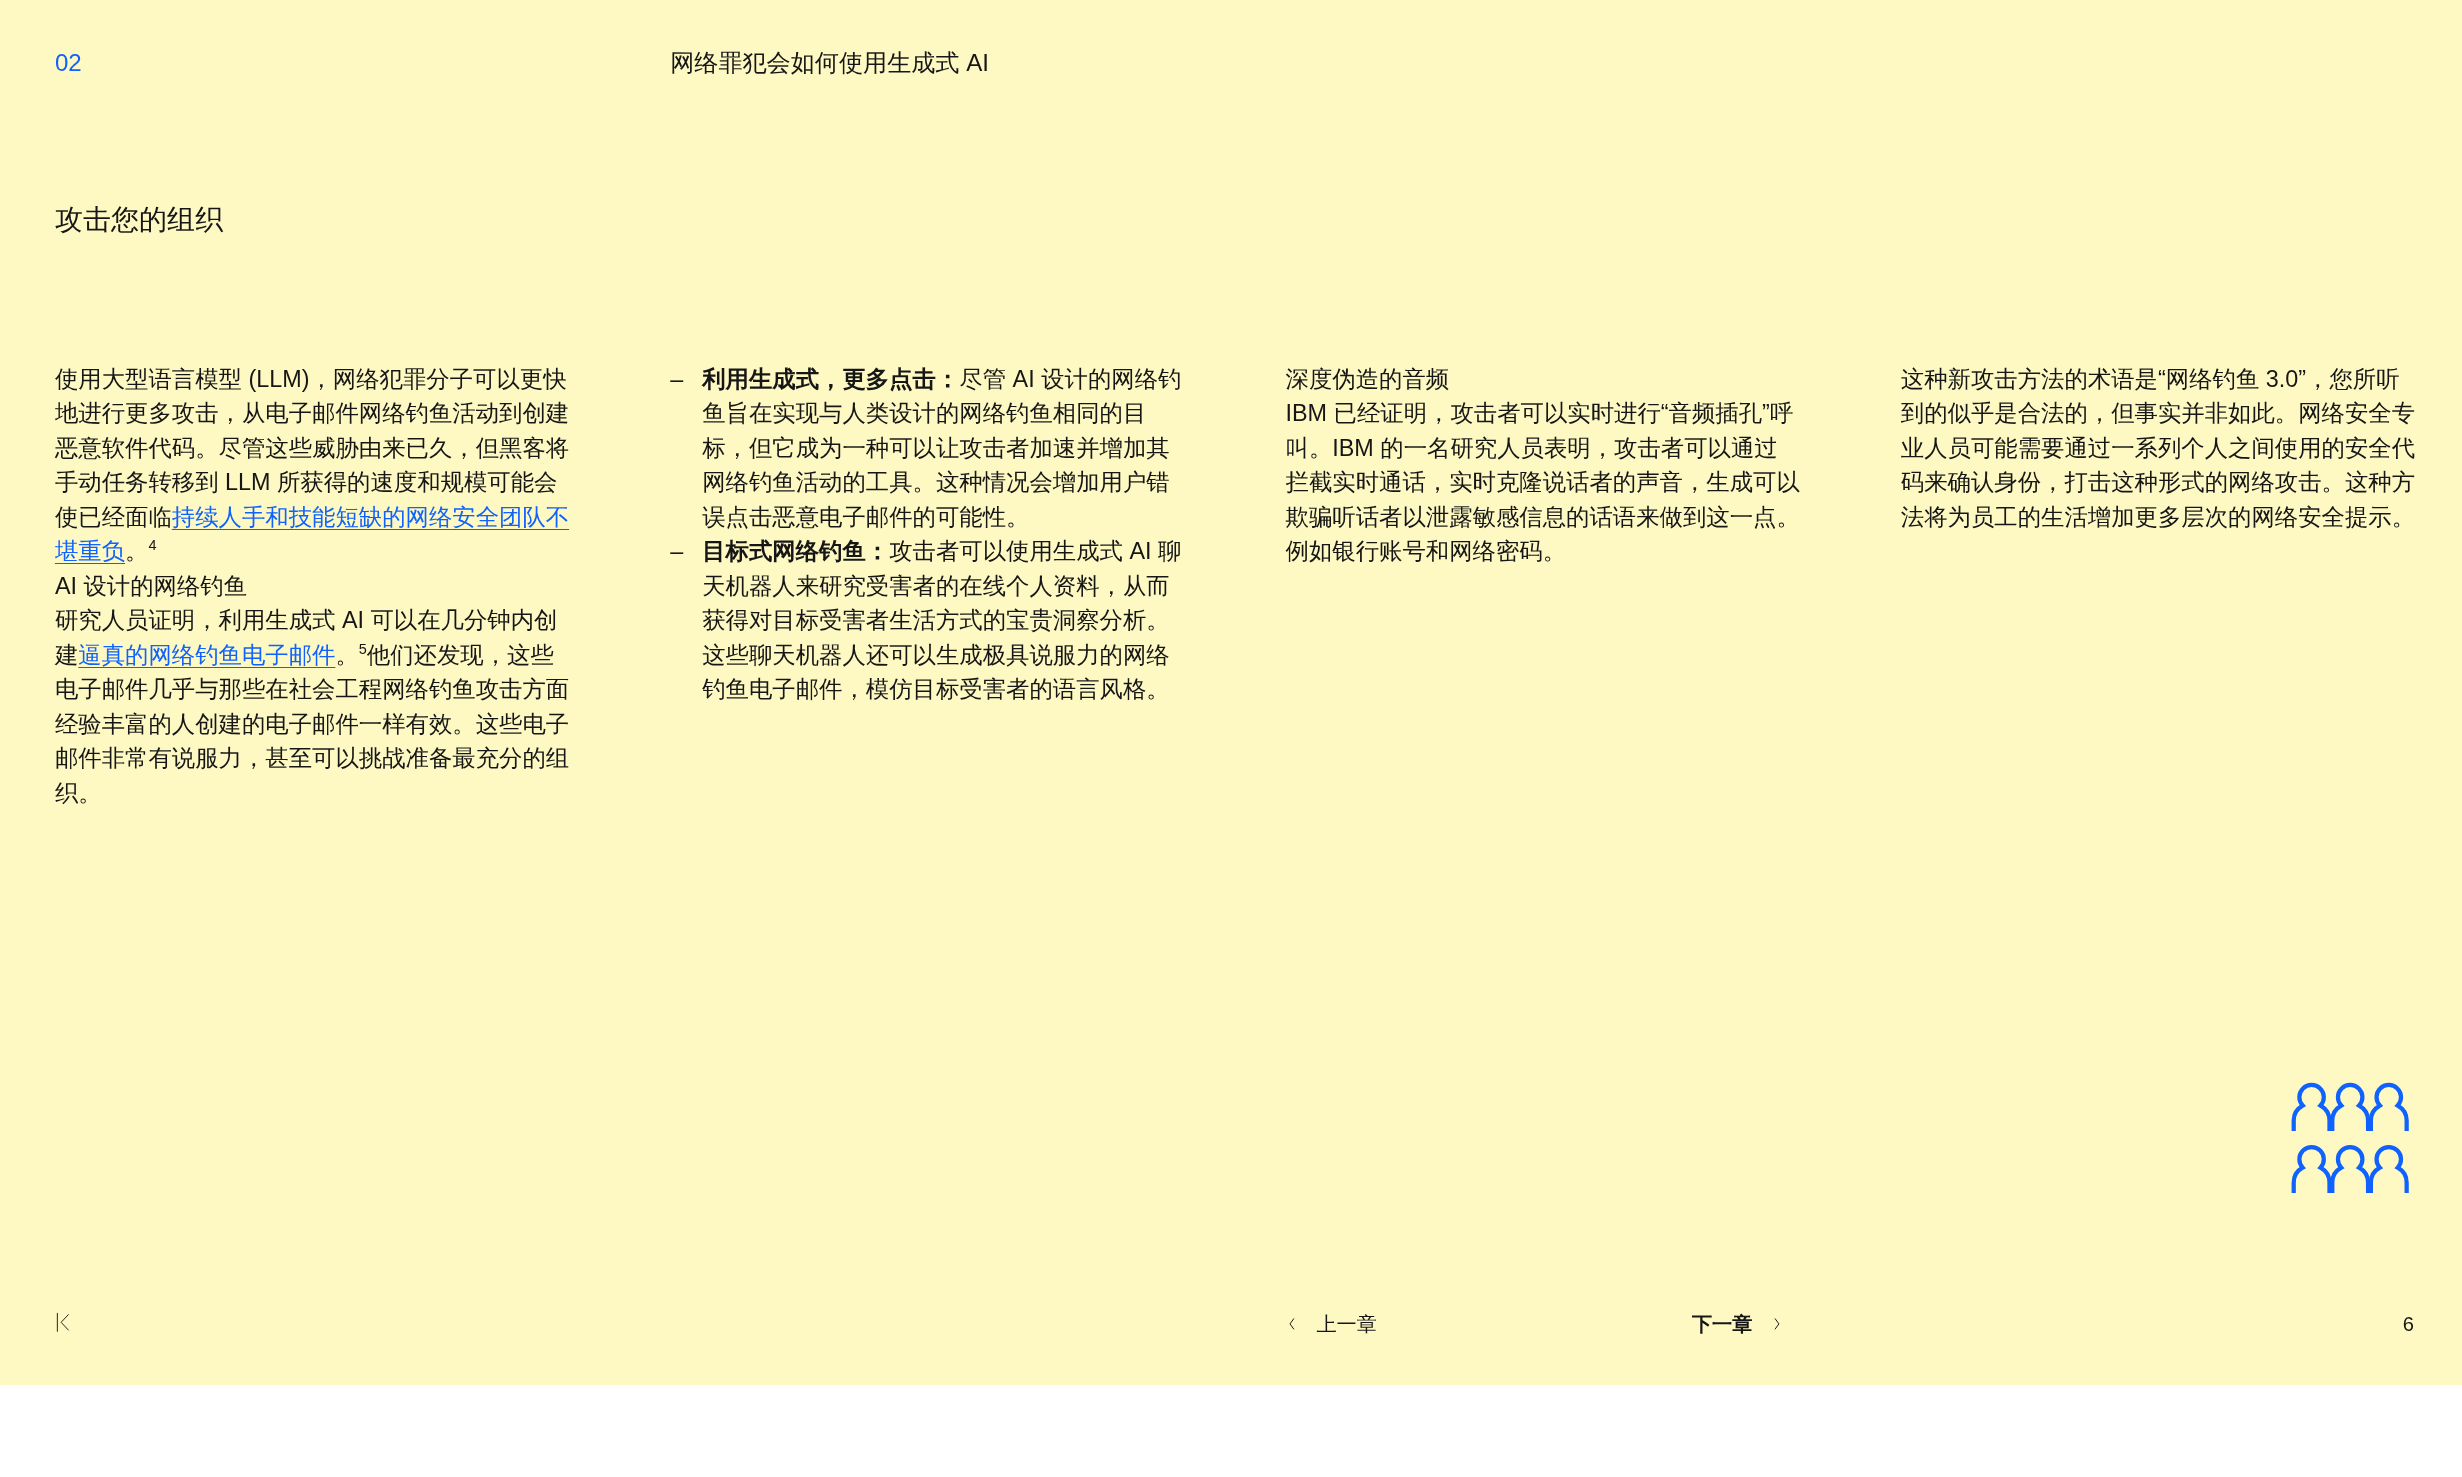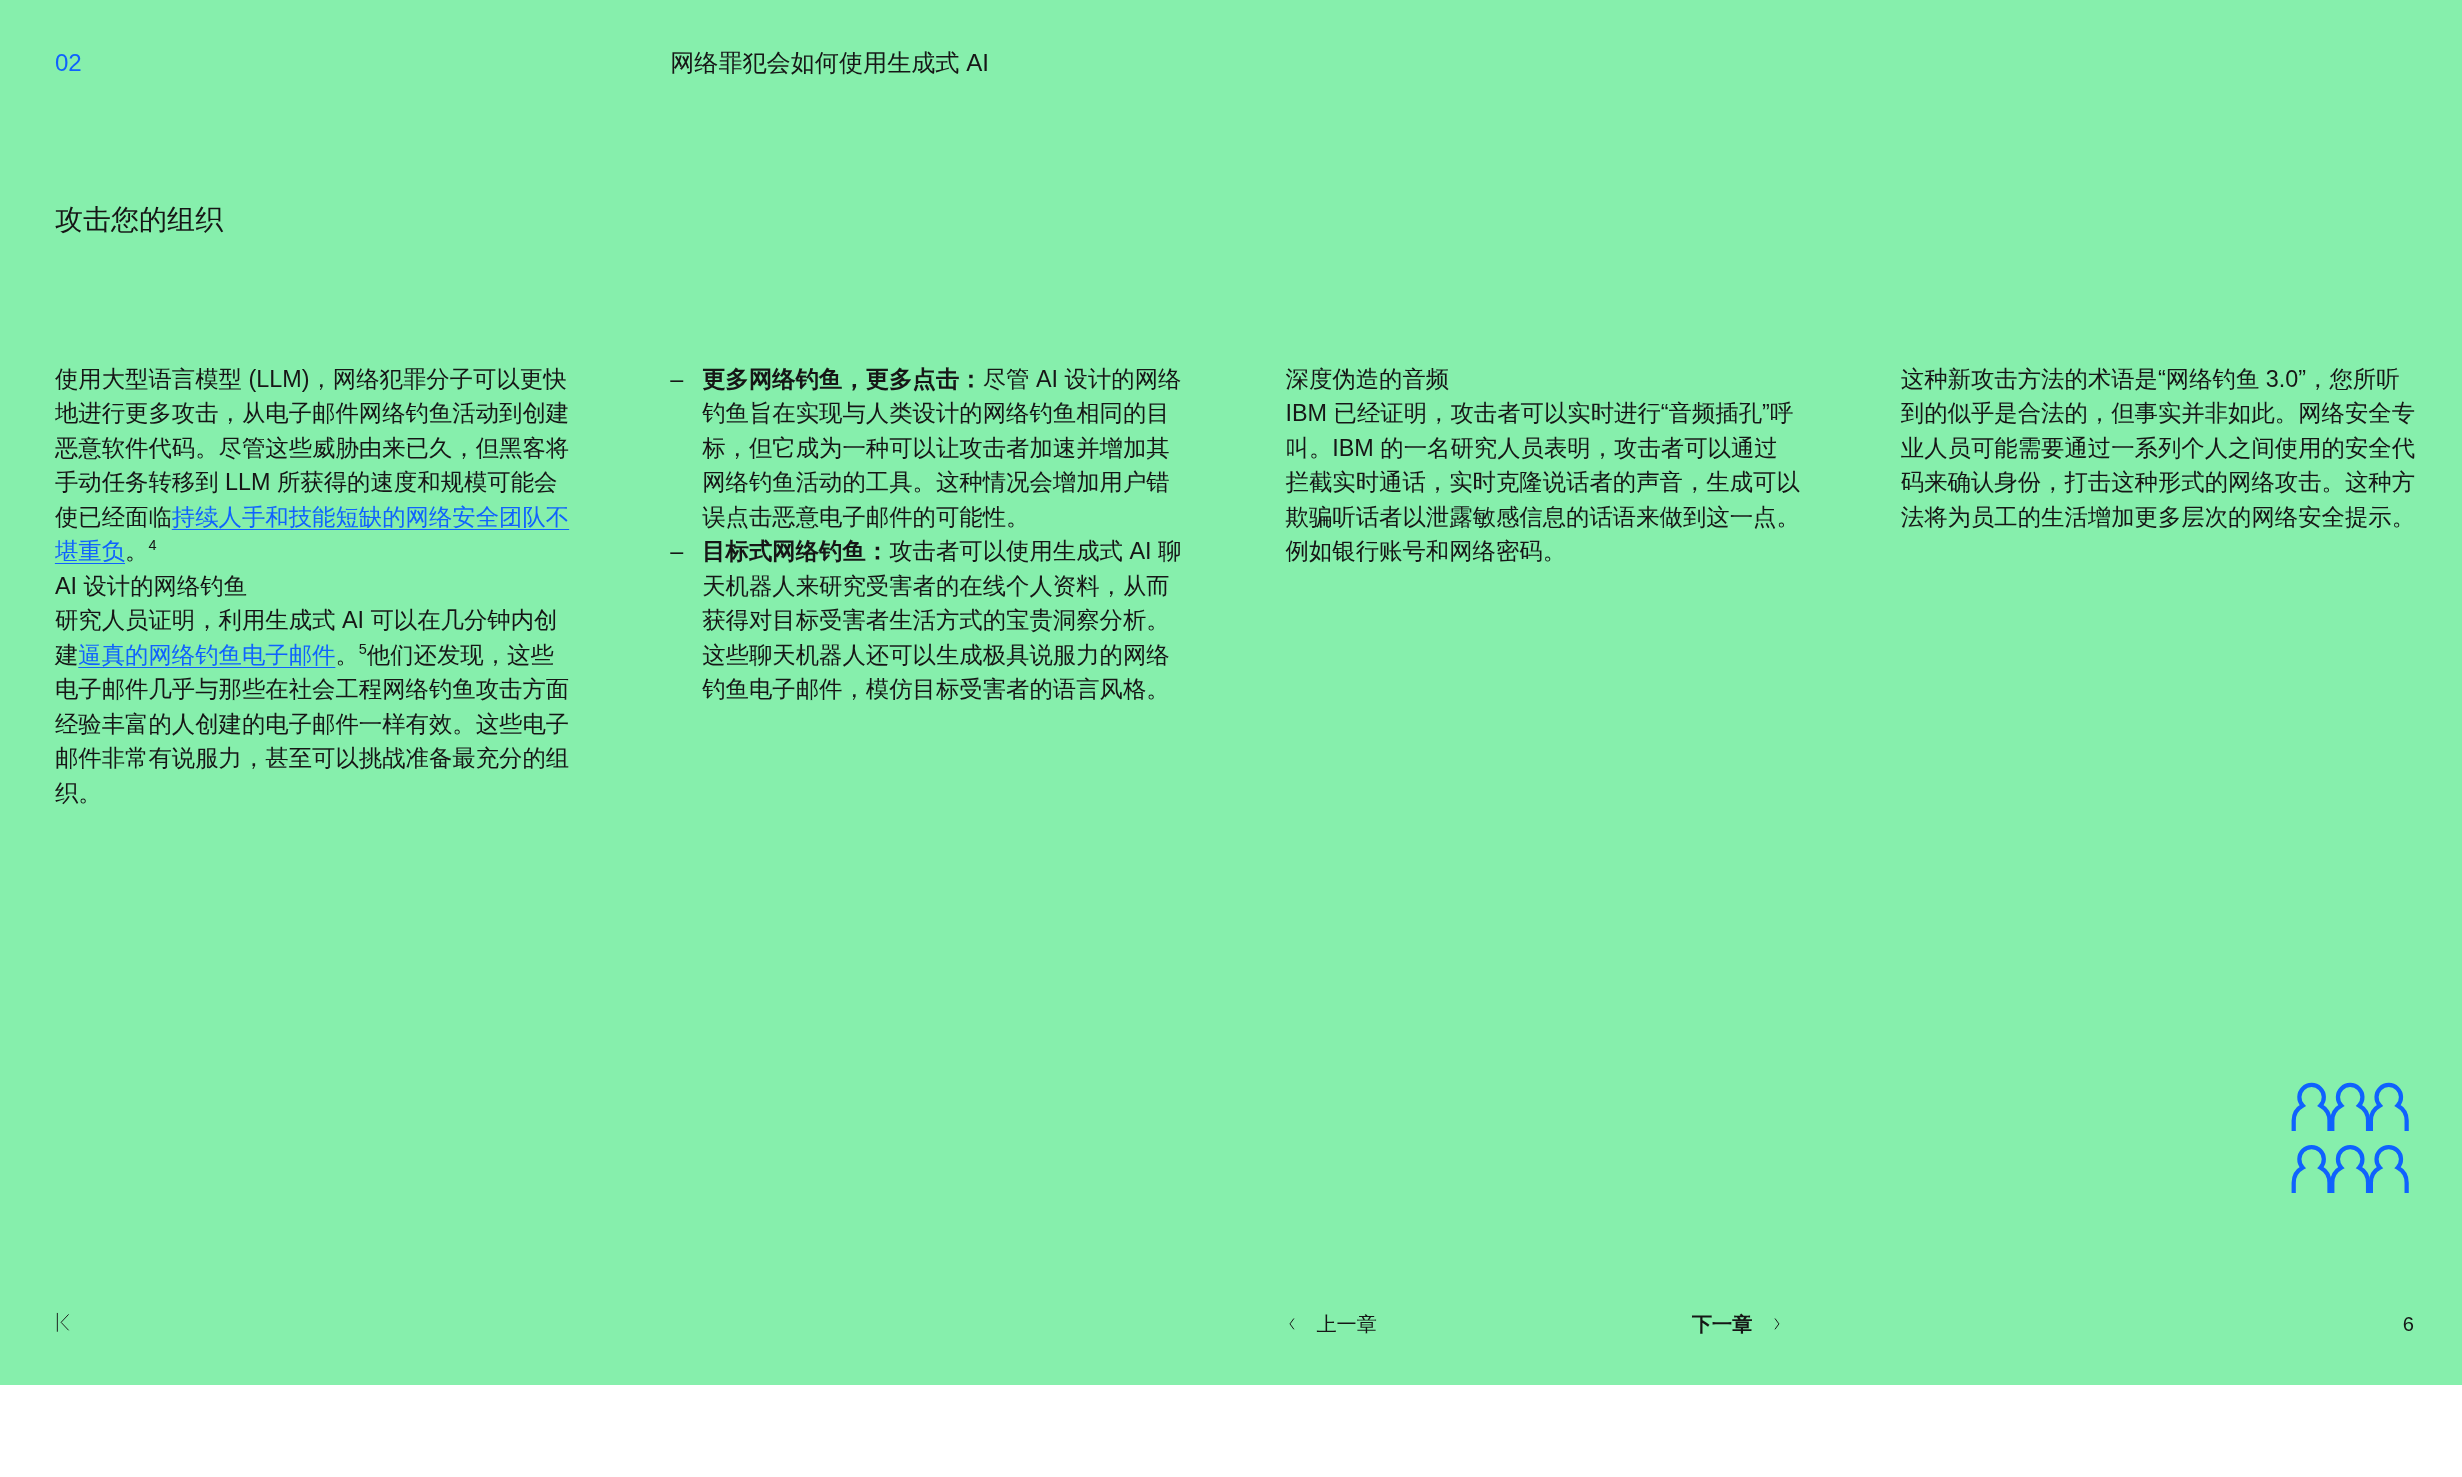--- a/index.html
+++ b/index.html
@@ -10,21 +10,21 @@
   html,body{margin:0;padding:0;background:#ffffff;}
   body{
     font-family:"Liberation Sans","DejaVu Sans",sans-serif;
     color:var(--ink);
     -webkit-font-smoothing:antialiased;
   }
   .page{
     position:relative;
     width:100vw;
     height:56.25vw; 
-    background:#86efac;
+    background:#fef9c3;
     overflow:hidden;
   }
   
   .header-num{
     position:absolute;left:2.23vw;top:1.95vw;
     font-size:0.98vw;line-height:1.2vw;color:var(--blue);
   }
   .header-title{
     position:absolute;left:27.22vw;top:1.95vw;
     font-size:0.98vw;line-height:1.2vw;color:var(--ink);
@@ -76,21 +76,21 @@
 
     <div class="col">
       <p><span>使用大型语言模型 (LLM)，网络犯罪分子可以更快地进行更多攻击，从电子邮件网络钓鱼活动到创建恶意软件代码。尽管这些威胁由来已久，但黑客将手动任务转移到 LLM 所获得的速度和规模可能会使已经面临</span><a class="inline-link">持续人手和技能短缺的网络安全团队不堪重负</a><span>。</span><sup class="fn">4</sup></p>
       <p class="h2">AI 设计的网络钓鱼</p>
       <p><span>研究人员证明，利用生成式 AI 可以在几分钟内创建</span><a class="inline-link">逼真的网络钓鱼电子邮件</a><span>。</span><sup class="fn">5</sup><span>他们还发现，这些电子邮件几乎与那些在社会工程网络钓鱼攻击方面经验丰富的人创建的电子邮件一样有效。这些电子邮件非常有说服力，甚至可以挑战准备最充分的组织。</span></p>
     </div>
 
     <div class="col">
       <div class="bullet">
         <span class="bullet-marker">–</span>
-        <p><span class="lead">更多网络钓鱼，更多点击：</span><span>尽管 AI 设计的网络钓鱼旨在实现与人类设计的网络钓鱼相同的目标，但它成为一种可以让攻击者加速并增加其网络钓鱼活动的工具。这种情况会增加用户错误点击恶意电子邮件的可能性。</span></p>
+        <p><span class="lead">利用生成式，更多点击：</span><span>尽管 AI 设计的网络钓鱼旨在实现与人类设计的网络钓鱼相同的目标，但它成为一种可以让攻击者加速并增加其网络钓鱼活动的工具。这种情况会增加用户错误点击恶意电子邮件的可能性。</span></p>
       </div>
       <div class="bullet">
         <span class="bullet-marker">–</span>
         <p><span class="lead">目标式网络钓鱼：</span><span>攻击者可以使用生成式 AI 聊天机器人来研究受害者的在线个人资料，从而获得对目标受害者生活方式的宝贵洞察分析。这些聊天机器人还可以生成极具说服力的网络钓鱼电子邮件，模仿目标受害者的语言风格。</span></p>
       </div>
     </div>
 
     <div class="col">
       <p class="h2" style="margin-top:0">深度伪造的音频</p>
       <p class="para-gap">IBM 已经证明，攻击者可以实时进行“音频插孔”呼叫。IBM 的一名研究人员表明，攻击者可以通过拦截实时通话，实时克隆说话者的声音，生成可以欺骗听话者以泄露敏感信息的话语来做到这一点。例如银行账号和网络密码。</p>

